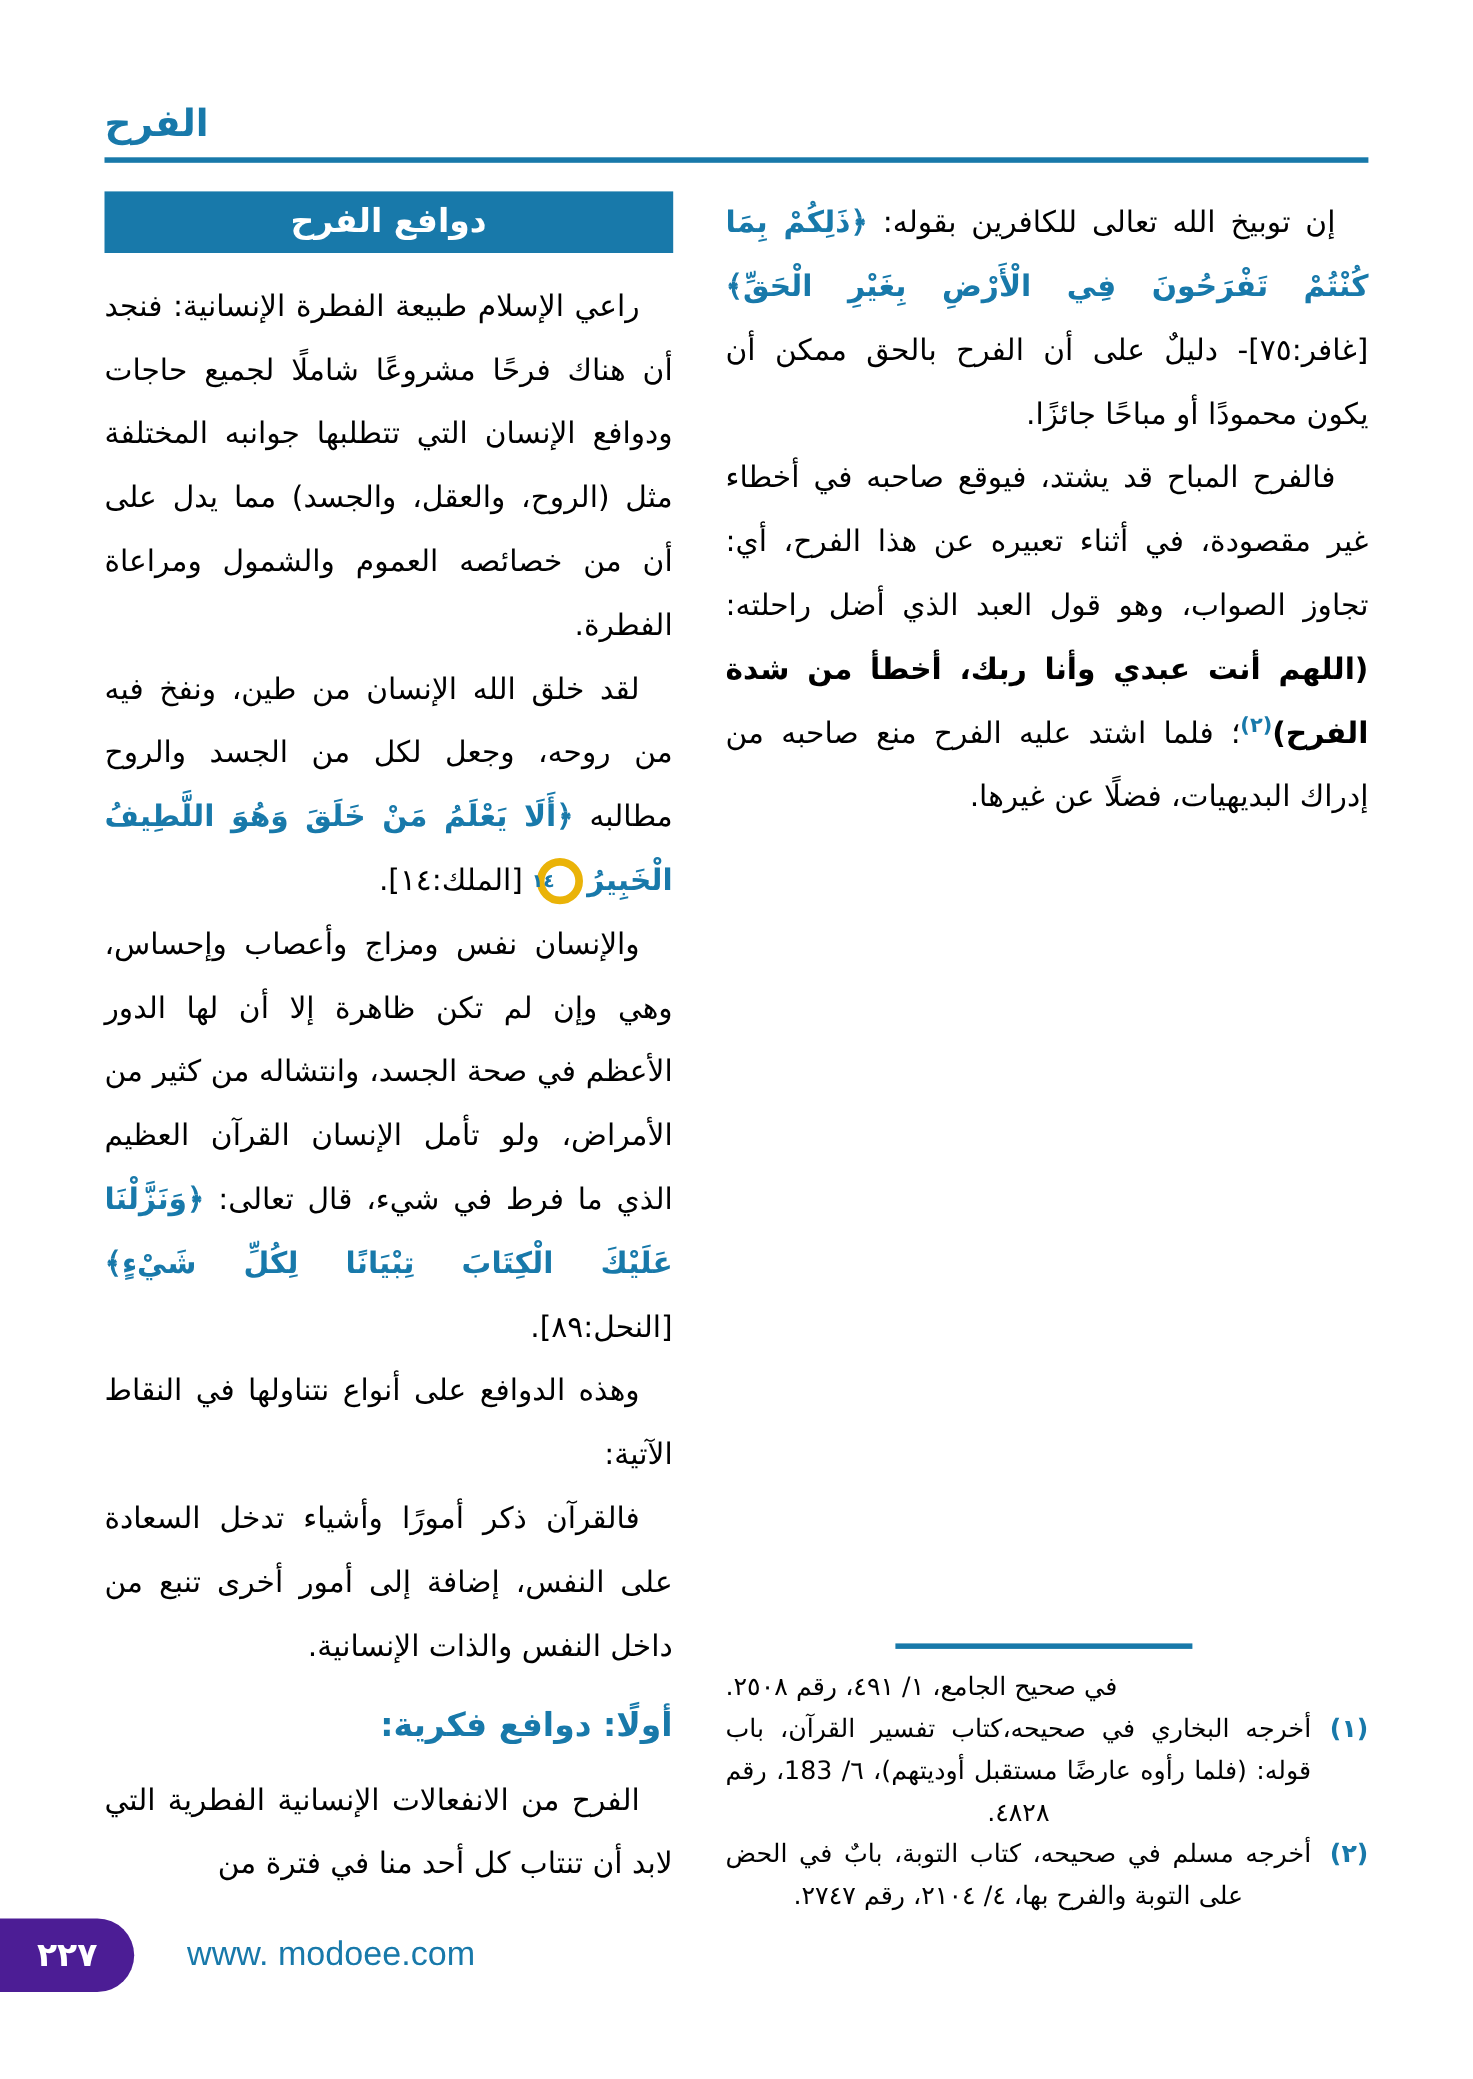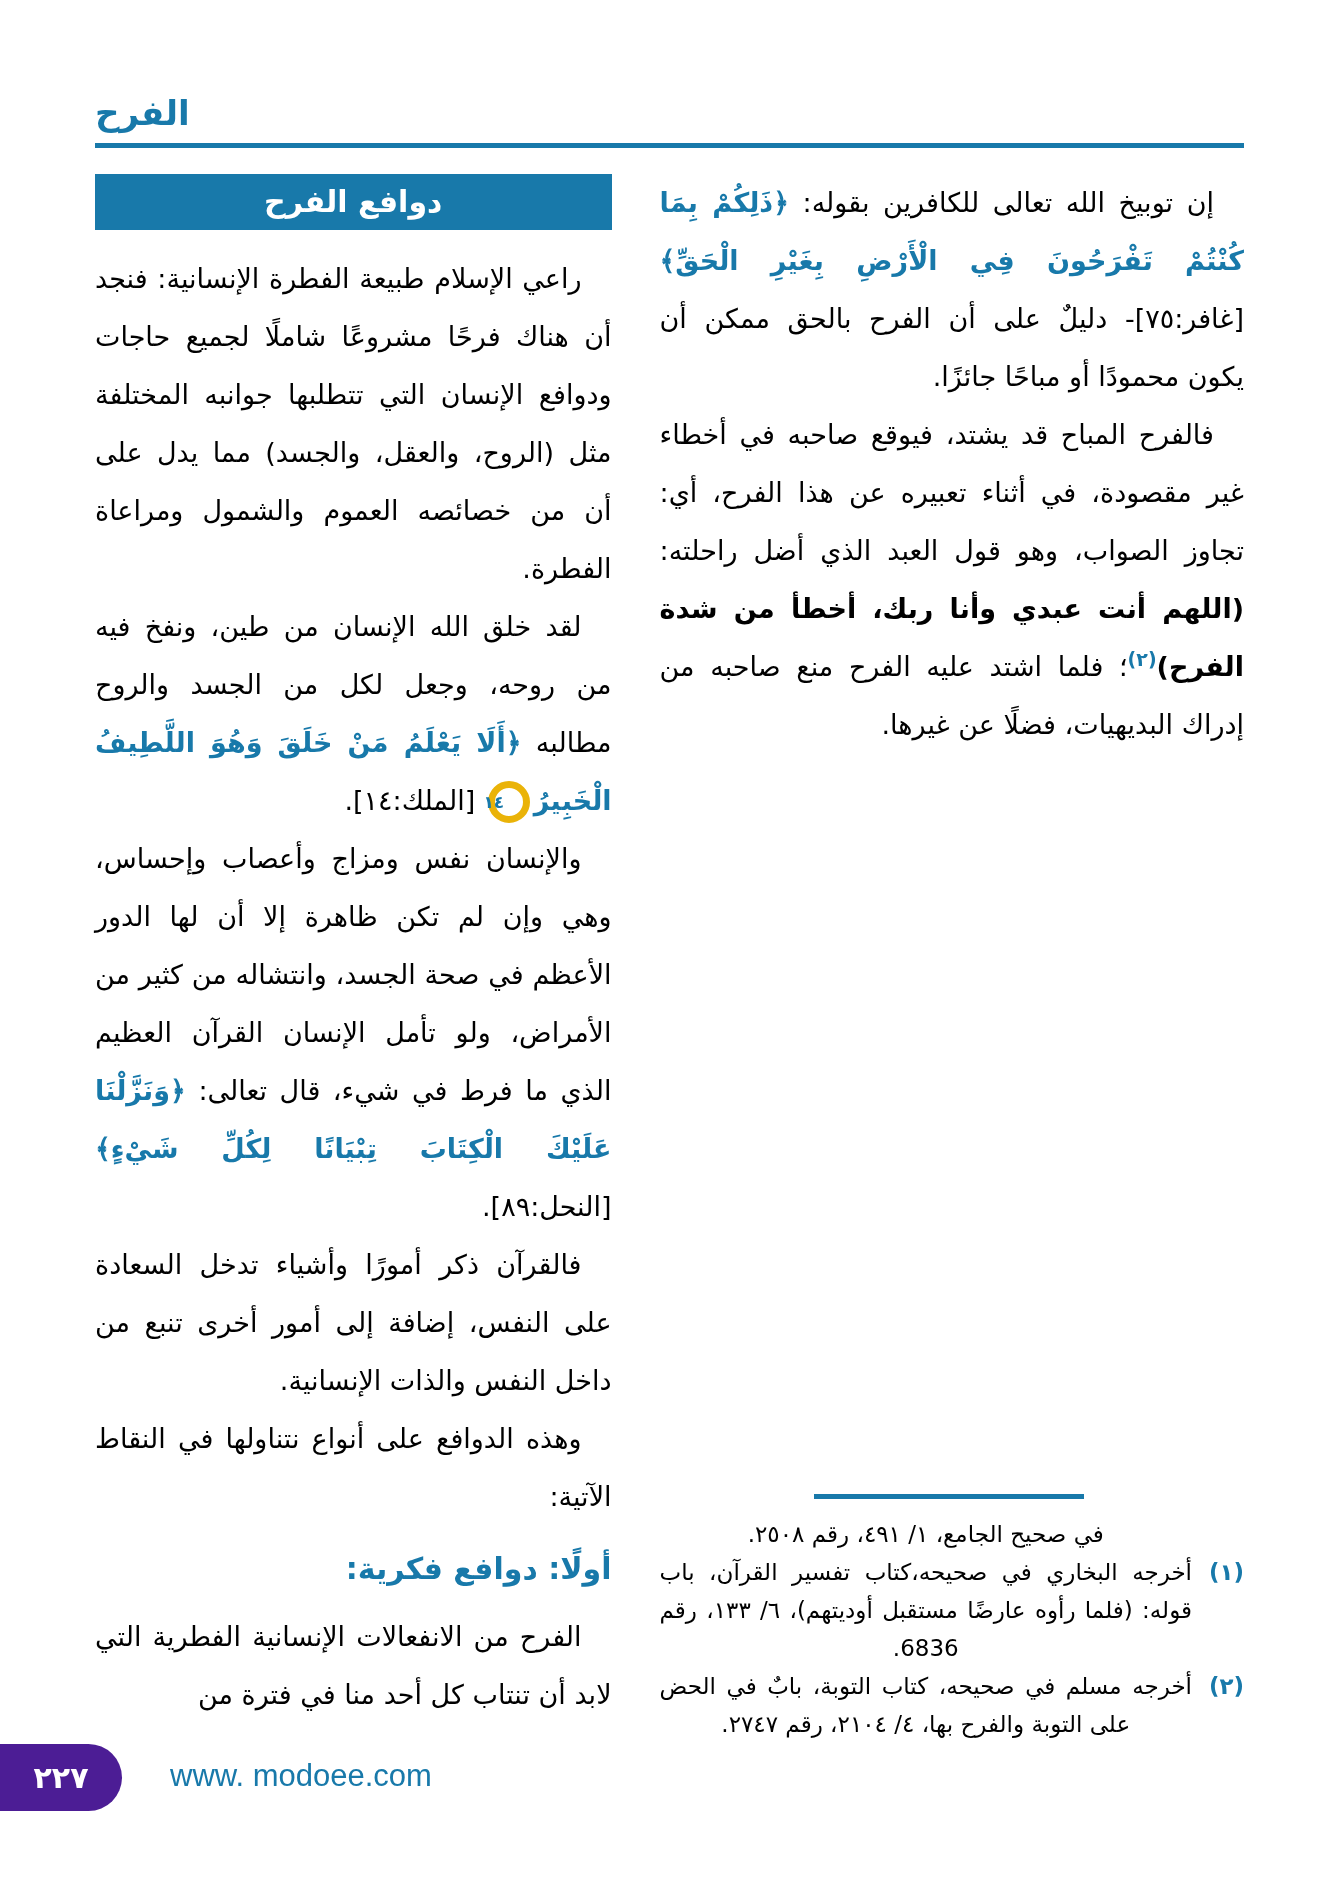--- a/index.html
+++ b/index.html
@@ -117,21 +117,21 @@
   .fn-rule {
     height: 5px;
     width: 270px;
     background: #1879aa;
     margin: 0 160px 16px auto;
   }
   .fn-cont {
     margin: 0 52px 0 0;
     font-size: 23px;
     line-height: 38px;
-    text-align: center;
+    text-align: left;
   }
   .fn-item {
     display: flex;
     gap: 6px;
     align-items: flex-start;
   }
   .fn-num {
     flex: 0 0 46px;
     color: #1879aa;
     font-size: 23px;
@@ -192,43 +192,43 @@
 
       <p class="body-par"><span>إن توبيخ الله تعالى للكافرين بقوله: </span><span class="verse">﴿ذَلِكُمْ بِمَا كُنْتُمْ تَفْرَحُونَ فِي الْأَرْضِ بِغَيْرِ الْحَقِّ﴾</span><span class="verse-ref"> [غافر:٧٥]- </span><span>دليلٌ على أن الفرح بالحق ممكن أن يكون محمودًا أو مباحًا جائزًا.</span></p>
 
       <p class="body-par"><span>فالفرح المباح قد يشتد، فيوقع صاحبه في أخطاء غير مقصودة، في أثناء تعبيره عن هذا الفرح، أي: تجاوز الصواب، وهو قول العبد الذي أضل راحلته: </span><span class="hadith">(اللهم أنت عبدي وأنا ربك، أخطأ من شدة الفرح)</span><sup class="fn-sup">(٢)</sup><span>؛ فلما اشتد عليه الفرح منع صاحبه من إدراك البديهيات، فضلًا عن غيرها.</span></p>
 
       <div class="footnotes">
         <div class="fn-rule"></div>
         <p class="fn-cont">في صحيح الجامع، ١/ ٤٩١، رقم ٢٥٠٨.</p>
         <div class="fn-item">
           <span class="fn-num">(١)</span>
-          <p class="fn-text">أخرجه البخاري في صحيحه،كتاب تفسير القرآن، باب قوله: (فلما رأوه عارضًا مستقبل أوديتهم)، ٦/ ١٣٣، رقم 6836.</p>
+          <p class="fn-text">أخرجه البخاري في صحيحه،كتاب تفسير القرآن، باب قوله: (فلما رأوه عارضًا مستقبل أوديتهم)، ٦/ 183، رقم ٤٨٢٨.</p>
         </div>
         <div class="fn-item">
           <span class="fn-num">(٢)</span>
           <p class="fn-text">أخرجه مسلم في صحيحه، كتاب التوبة، بابٌ في الحض على التوبة والفرح بها، ٤/ ٢١٠٤، رقم ٢٧٤٧.</p>
         </div>
       </div>
     </section>
 
     <section class="col col-left">
       <div class="section-title-box">
         <span>دوافع الفرح</span>
       </div>
 
       <p class="body-par"><span>راعي الإسلام طبيعة الفطرة الإنسانية: فنجد أن هناك فرحًا مشروعًا شاملًا لجميع حاجات ودوافع الإنسان التي تتطلبها جوانبه المختلفة مثل (الروح، والعقل، والجسد) مما يدل على أن من خصائصه العموم والشمول ومراعاة الفطرة.</span></p>
 
       <p class="body-par"><span>لقد خلق الله الإنسان من طين، ونفخ فيه من روحه، وجعل لكل من الجسد والروح مطالبه </span><span class="verse">﴿أَلَا يَعْلَمُ مَنْ خَلَقَ وَهُوَ اللَّطِيفُ الْخَبِيرُ</span><span class="ayah-mark">١٤</span><span class="verse-ref"> [الملك:١٤].</span></p>
 
       <p class="body-par"><span>والإنسان نفس ومزاج وأعصاب وإحساس، وهي وإن لم تكن ظاهرة إلا أن لها الدور الأعظم في صحة الجسد، وانتشاله من كثير من الأمراض، ولو تأمل الإنسان القرآن العظيم الذي ما فرط في شيء، قال تعالى: </span><span class="verse">﴿وَنَزَّلْنَا عَلَيْكَ الْكِتَابَ تِبْيَانًا لِكُلِّ شَيْءٍ﴾</span><span class="verse-ref"> [النحل:٨٩].</span></p>
 
+      <p class="body-par"><span>وهذه الدوافع على أنواع نتناولها في النقاط الآتية:</span></p>
+
       <p class="body-par"><span>فالقرآن ذكر أمورًا وأشياء تدخل السعادة على النفس، إضافة إلى أمور أخرى تنبع من داخل النفس والذات الإنسانية.</span></p>
-
-      <p class="body-par"><span>وهذه الدوافع على أنواع نتناولها في النقاط الآتية:</span></p>
 
       <h3 class="subheading">أولًا: دوافع فكرية:</h3>
 
       <p class="body-par"><span>الفرح من الانفعالات الإنسانية الفطرية التي لابد أن تنتاب كل أحد منا في فترة من</span></p>
     </section>
 
   </div>
 </div>
 
 <div class="page-badge">

